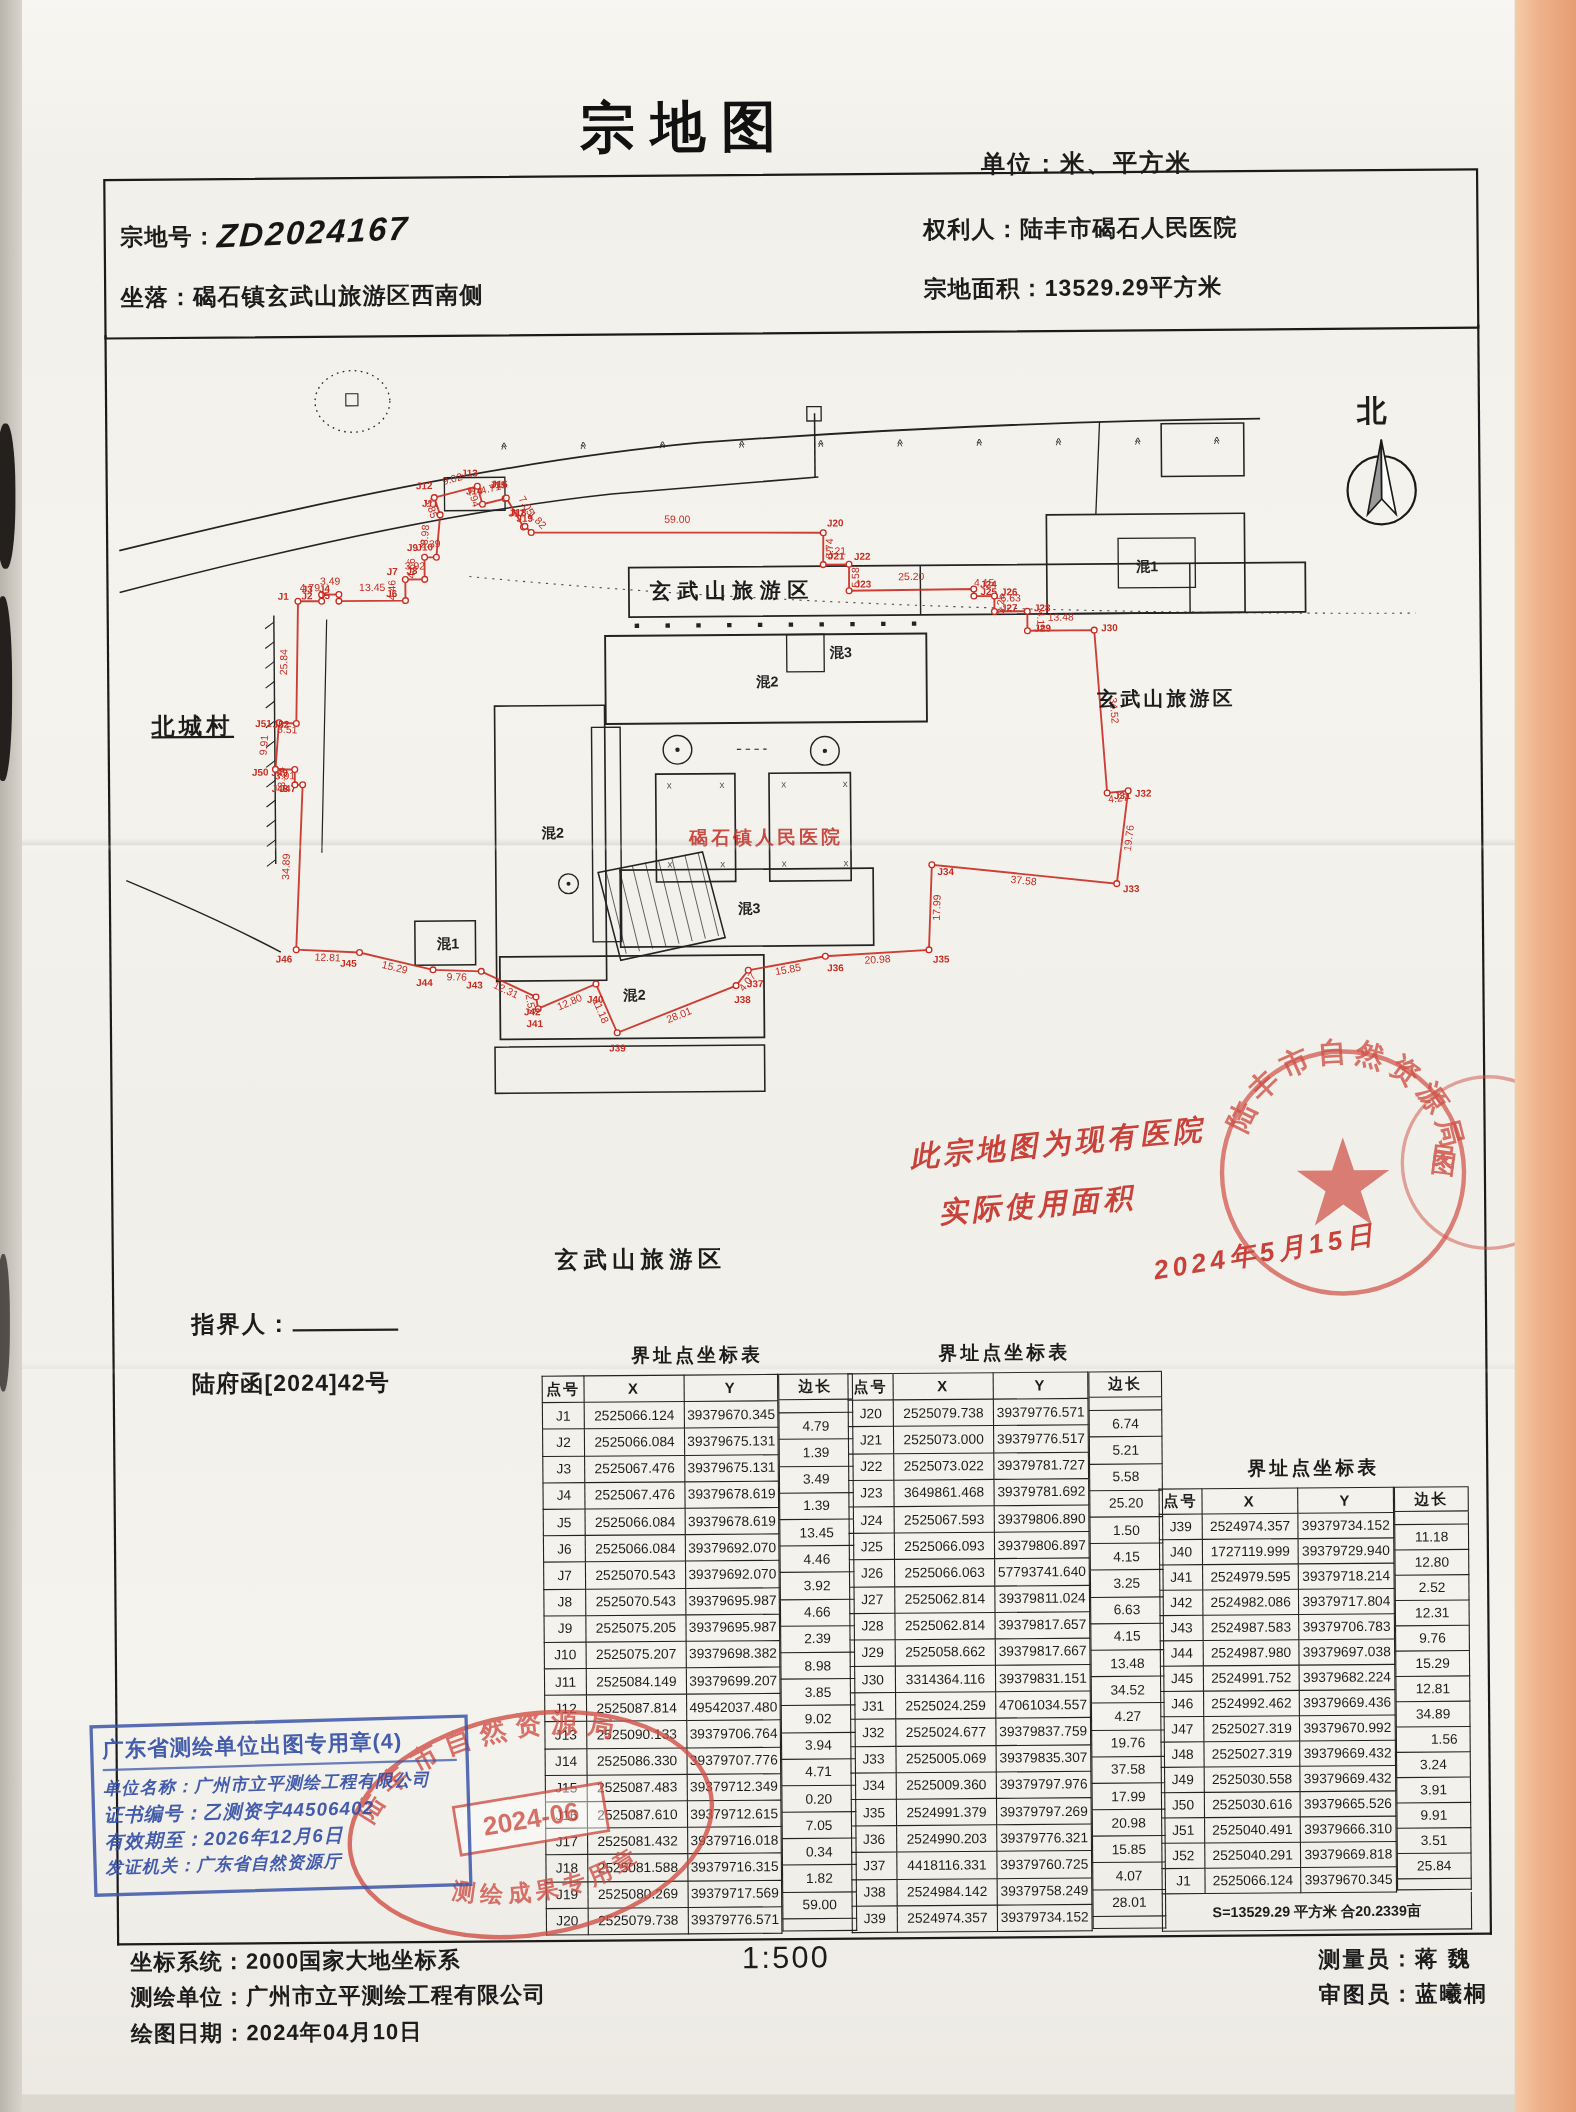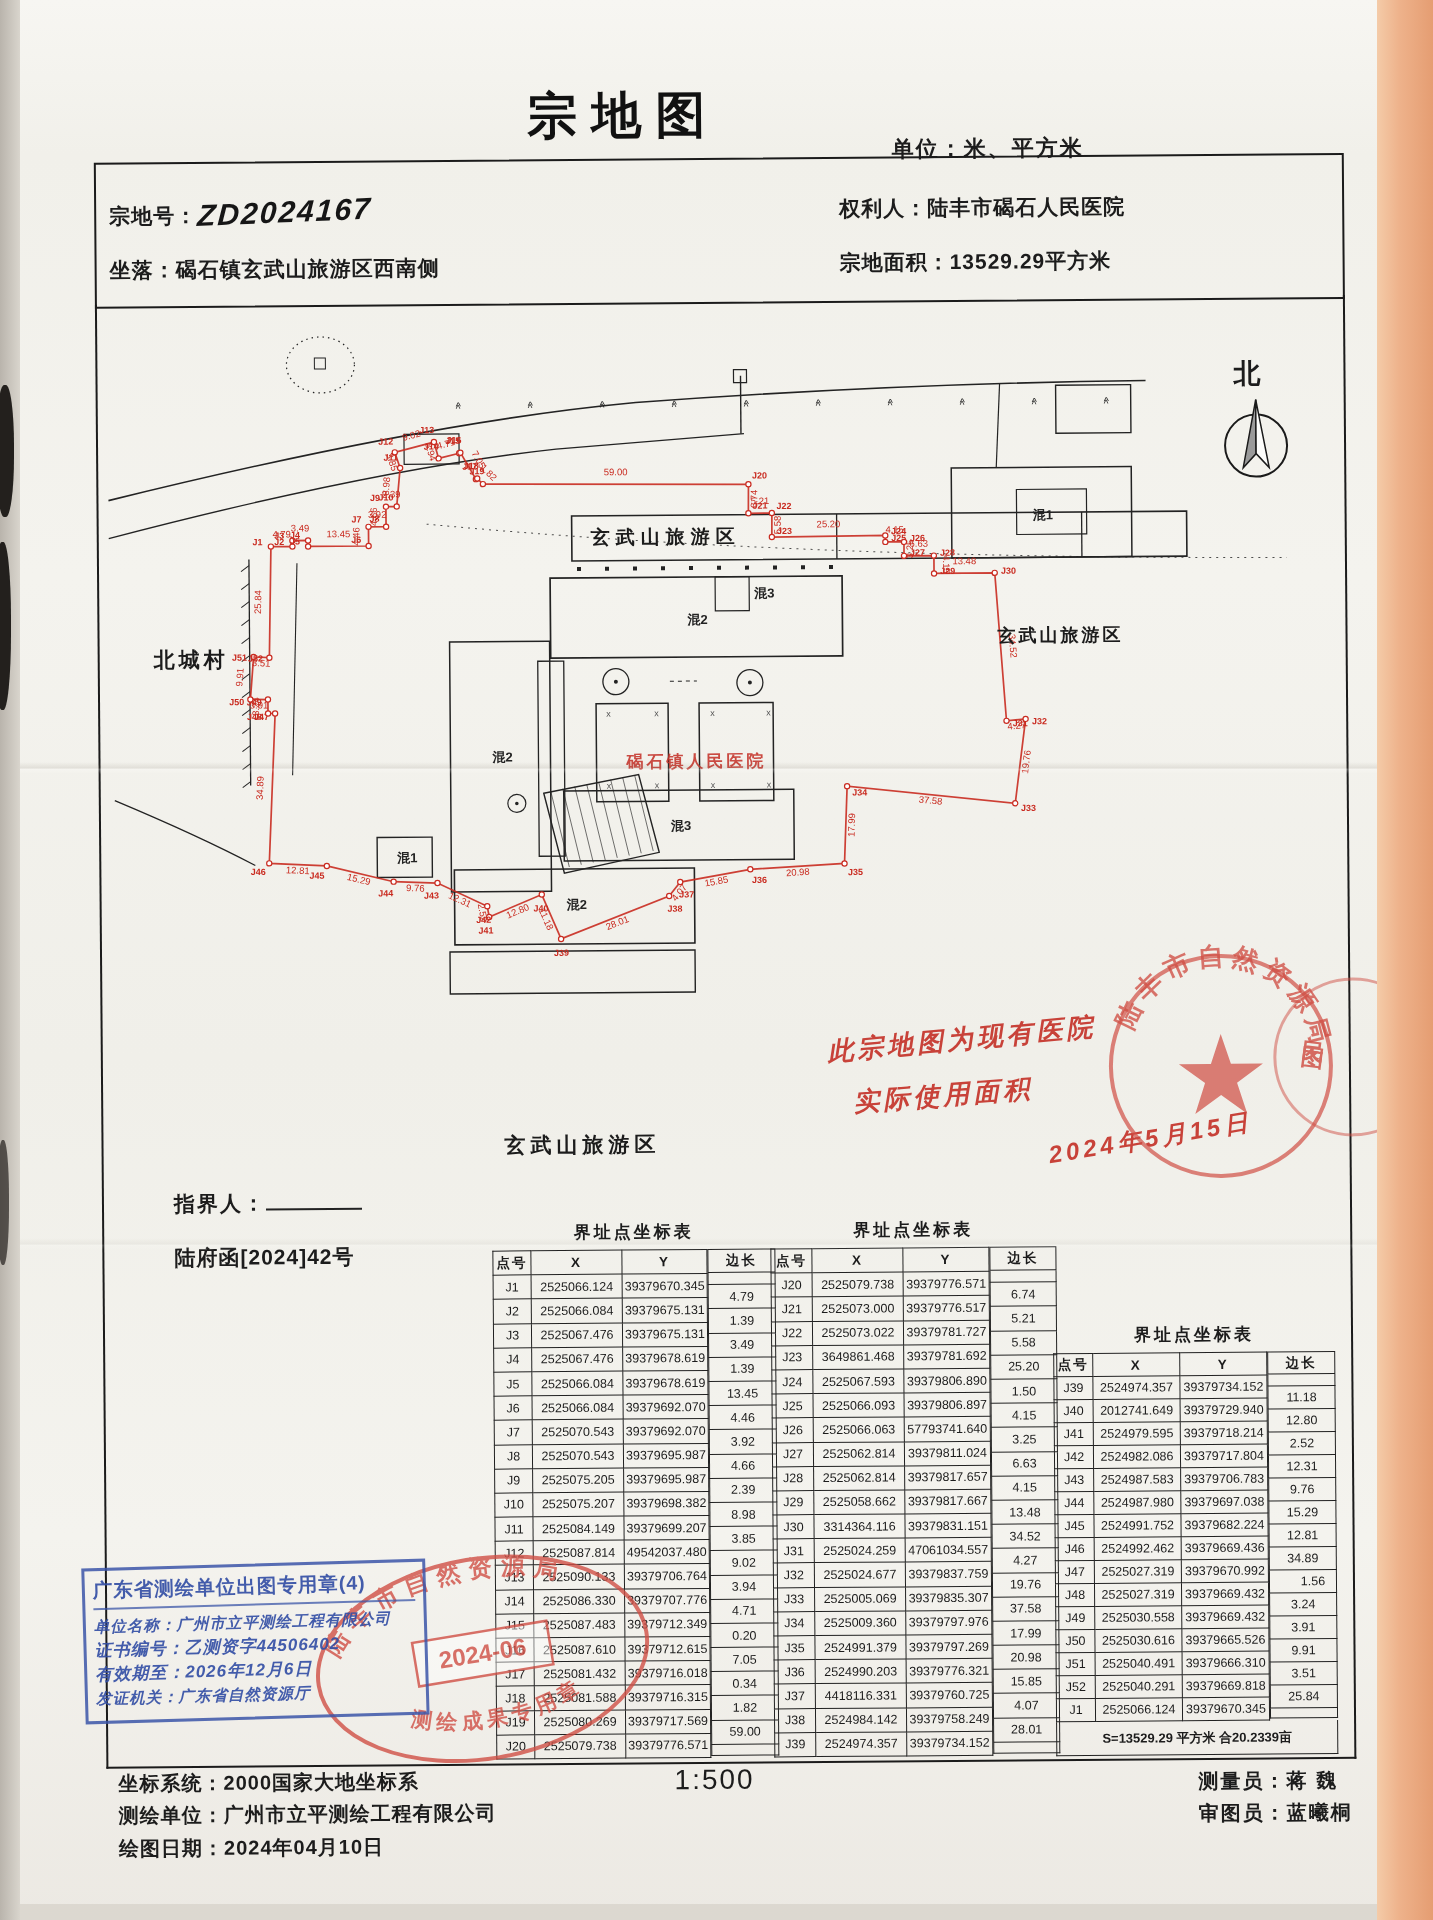--- a/index.html
+++ b/index.html
@@ -353,21 +353,21 @@
       <circle cx="255.89500001072884" cy="653.4605999999679" r="2.6" fill="#fff" stroke="#c92b20" stroke-width="1.2"></circle>
       <text x="0" y="0" font-size="9.5" fill="#c92b20" text-anchor="middle" transform="translate(263.3,662.9) rotate(3.1)">3.51</text>
       <text x="241.9" y="657.2" font-size="9" fill="#c92b20" text-anchor="middle" font-weight="bold">J51</text>
       <circle cx="271.6810000166297" cy="654.3205999987665" r="2.6" fill="#fff" stroke="#c92b20" stroke-width="1.2"></circle>
       <text x="0" y="0" font-size="9.5" fill="#c92b20" text-anchor="middle" transform="translate(263.9,598.6) rotate(-88.8)">25.84</text>
       <text x="257.7" y="658.1" font-size="9" fill="#c92b20" text-anchor="middle" font-weight="bold">J52</text>
       <circle cx="1352" cy="1062" r="78" fill="none" stroke="#d04f45" stroke-width="3" opacity="0.5"></circle>
     </svg>
 
   <div class="map-label" style="left:594px;top:524px;font-size:19px;font-weight:bold;letter-spacing:6px;z-index:12;">玄武山旅游区</div>
-  <div class="map-label" style="left:156px;top:642px;font-size:21px;font-weight:bold;letter-spacing:4px;z-index:12;">北城村</div>
+  <div class="map-label" style="left:140px;top:642px;font-size:21px;font-weight:bold;letter-spacing:4px;z-index:12;text-decoration:underline;">北城村</div>
   <div class="map-label" style="left:1000px;top:626px;font-size:18px;font-weight:bold;letter-spacing:3px;z-index:12;">玄武山旅游区</div>
   <div class="map-label" style="left:503px;top:1130px;font-size:21px;font-weight:bold;letter-spacing:5px;z-index:12;">玄武山旅游区</div>
   <div class="map-label" style="left:628px;top:750px;font-size:17px;font-weight:bold;letter-spacing:3px;color:#c5342b;opacity:.88;z-index:12;">碣石镇人民医院</div>
 
   <div class="pointer-line">
     <span>指界人：</span><span class="blank-line"></span>
   </div>
   <div class="doc-ref">陆府函[2024]42号</div>
   <div class="scale-note">1:500</div>
 
@@ -668,21 +668,21 @@
               <th style="width:86px">X</th>
               <th style="width:86px">Y</th>
             </tr>
             <tr style="height:23px">
               <td>J39</td>
               <td>2524974.357</td>
               <td>39379734.152</td>
             </tr>
             <tr style="height:23px">
               <td>J40</td>
-              <td>2012741.649</td>
+              <td>1727119.999</td>
               <td>39379729.940</td>
             </tr>
             <tr style="height:23px">
               <td>J41</td>
               <td>2524979.595</td>
               <td>39379718.214</td>
             </tr>
             <tr style="height:23px">
               <td>J42</td>
               <td>2524982.086</td>

